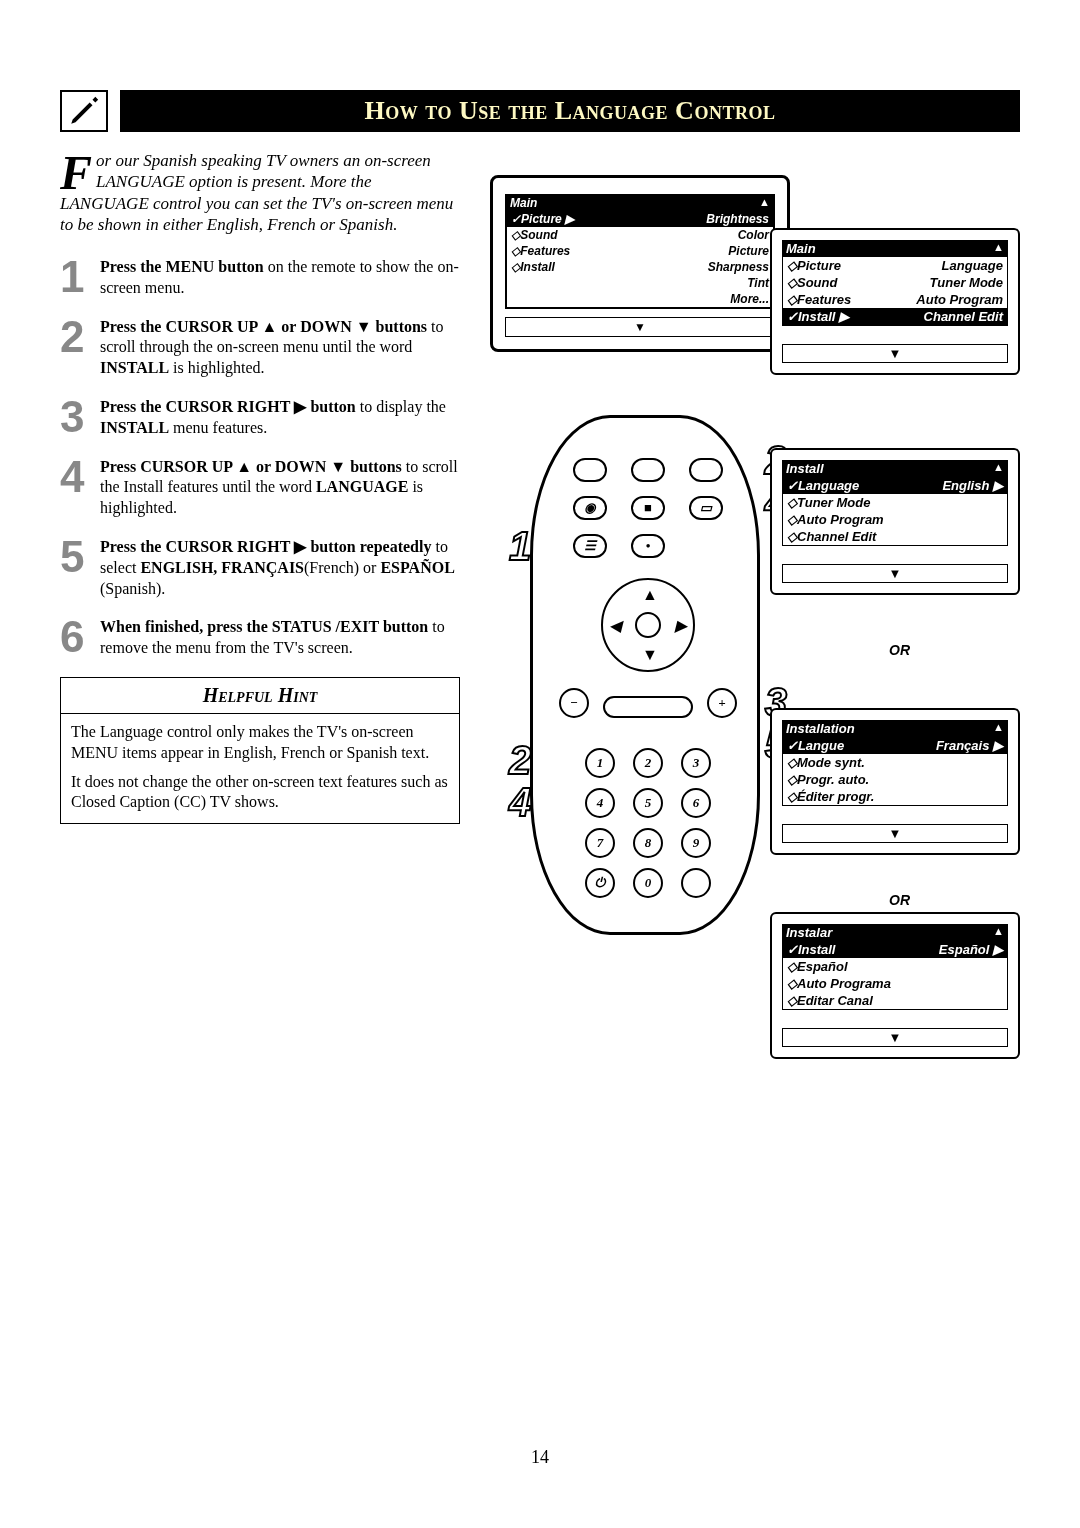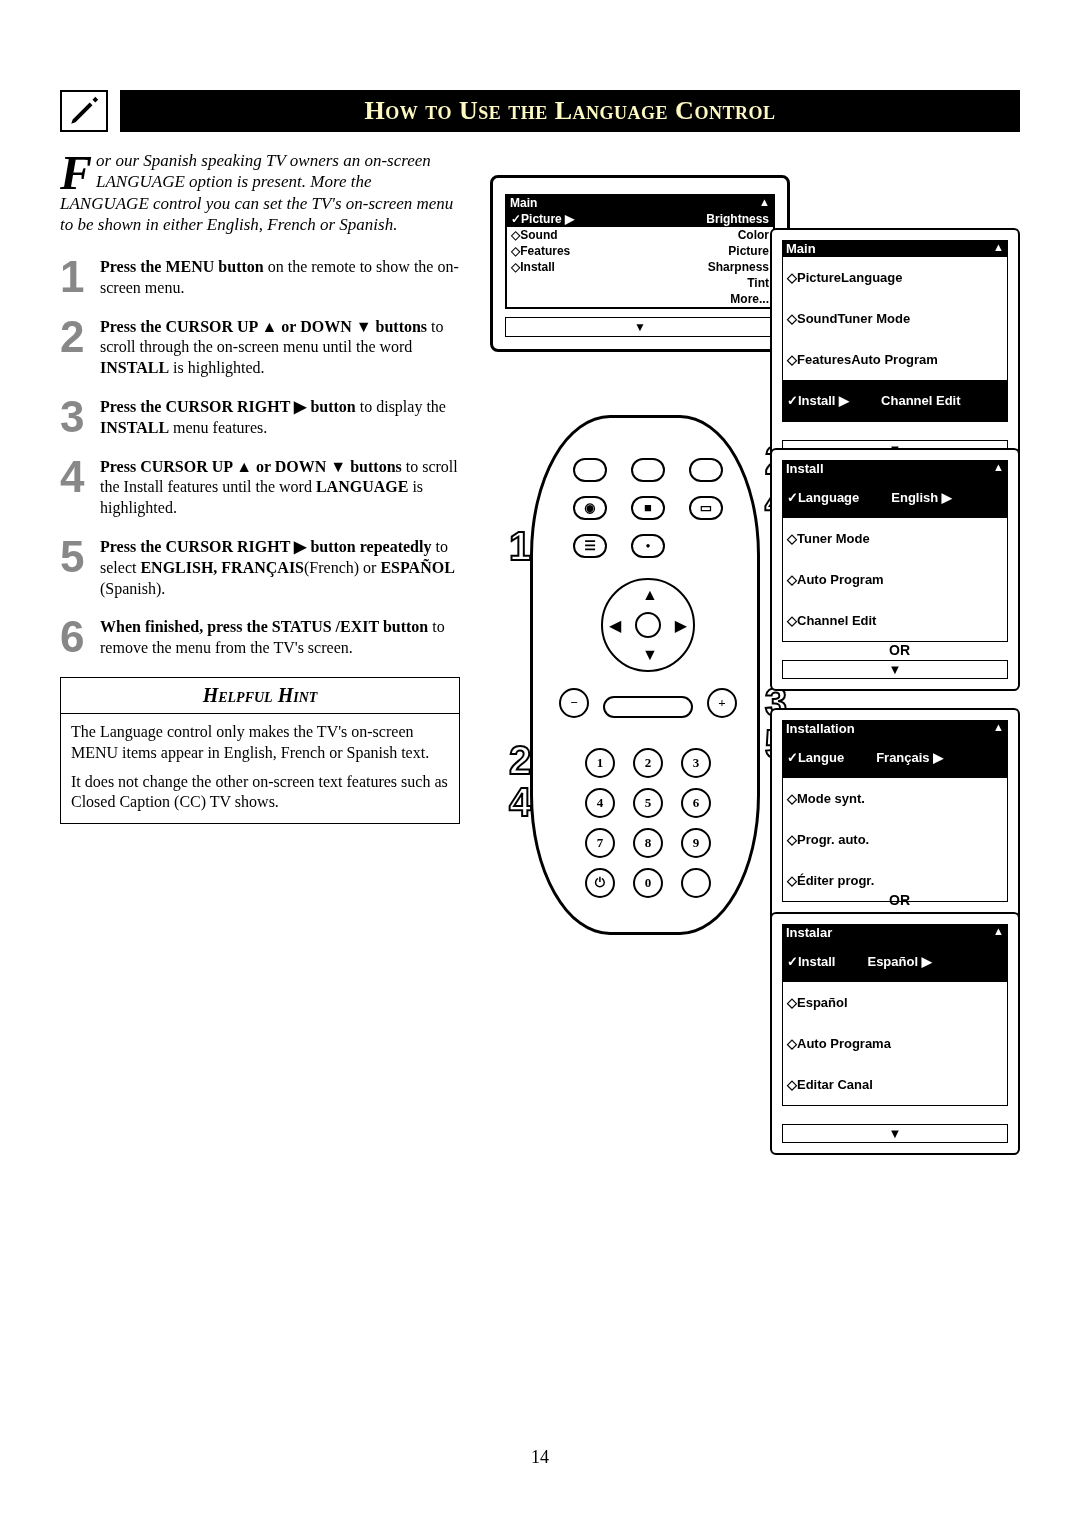--- a/index.html
+++ b/index.html
@@ -94,20 +94,21 @@
     .hint-sep { border-top: 1px solid #000; }
     .hint-body {
       font-size: 16px;
       padding: 8px 10px 10px 10px;
       line-height: 1.3;
     }
     .hint-body p + p { margin-top: 8px; }
     .right-col {
       flex: 1;
       position: relative;
+      font-style: italic;
     }
     
     .tv-area {
       position: absolute;
       left: 0;
       top: 25px;
       width: 320px;
     }
     .tv-box {
       border: 3px solid #000;
@@ -161,21 +162,21 @@
       font-family: Arial, sans-serif;
       font-size: 13px;
       font-weight: bold;
       background: #fff;
     }
     .mc1 { top: 78px; }
     .mc2 { top: 298px; }
     .mc3 { top: 510px; margin-top: 48px; }
     .mc4 { top: 762px; }
     .mc-header { background:#000; color:#fff; padding:1px 4px; display:flex; justify-content:space-between; }
-    .mc-row { padding:13px 4px; display:flex; justify-content:flex-start; border-left:1px solid #000; border-right:1px solid #000;}
+    .mc-row { padding:1px 4px; display:flex; justify-content:space-between; border-left:1px solid #000; border-right:1px solid #000;}
     .mc-row.last { border-bottom:1px solid #000; }
     .mc-row.sel { background:#000; color:#fff;gap:32px; }
     .mc-footer { border:1px solid #000; text-align:center; margin-top:18px; padding:1px 0;}
     .or {
       position:absolute; right: 110px; font-weight:bold; font-family:Arial,sans-serif; font-size:14px;
     }
     .or1 { top: 492px; }
     .or2 { top: 742px; }
     .page-num {
       position: absolute;

